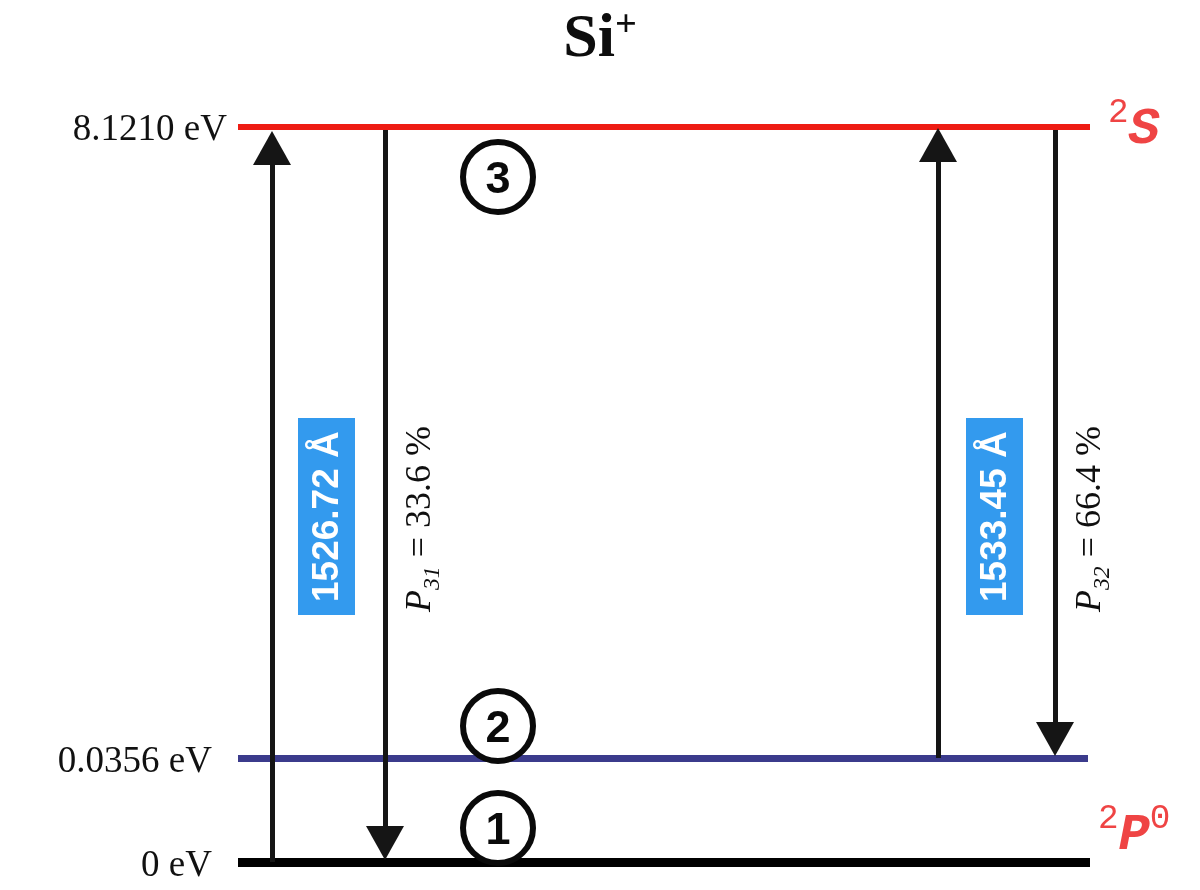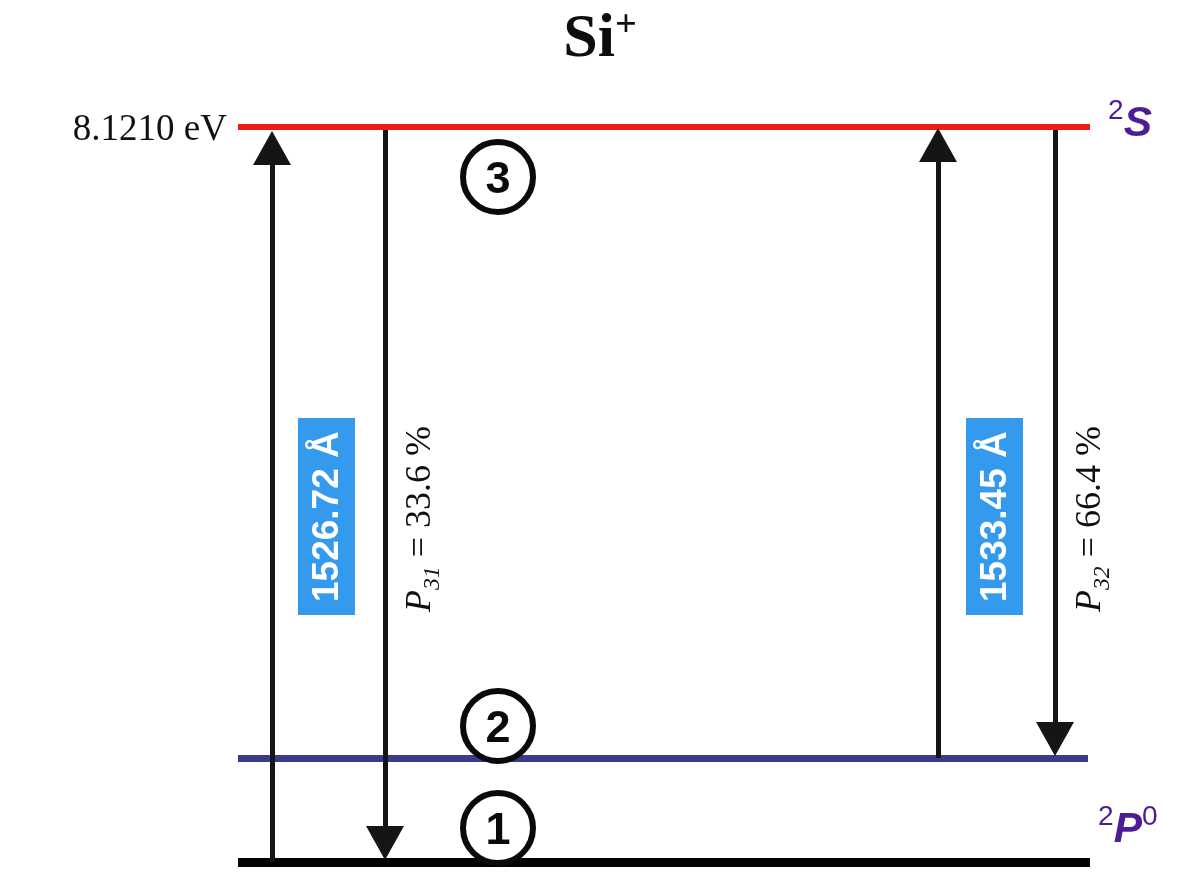--- a/index.html
+++ b/index.html
@@ -72,23 +72,23 @@
     white-space: nowrap;
     line-height: 1;
   }
   .energy-top   { left: 0px;  top: 109px; width: 212px; margin-left: 15px; }
   .energy-mid   { left: 0px;  top: 741px; width: 212px; }
   .energy-bot   { left: 0px;  top: 845px; width: 212px; }
 
   
   .term {
     position: absolute;
-    font-family: Liberation Sans, sans-serif;
-    font-size: 36px;
-    color: #4c1d95;
+    font-family: Liberation Mono, monospace;
+    font-size: 44px;
+    color: #ef4444;
     white-space: nowrap;
     line-height: 1;
   }
   .term .pre {
     font-size: 0.78em;
     vertical-align: 0.62em;
     font-style: normal;
     font-weight: 400;
   }
   .term .let {
@@ -200,20 +200,22 @@
 
   <div class="title">
     <span>Si</span><span class="sup">+</span>
   </div>
 
   <div class="level-line level-red"></div>
   <div class="level-line level-blue"></div>
   <div class="level-line level-black"></div>
 
   <div class="energy-label energy-top">8.1210 eV</div>
+  <div class="energy-label energy-mid">0.0356 eV</div>
+  <div class="energy-label energy-bot">0 eV</div>
 
   <div class="term term-s">
     <span class="pre">2</span><span class="let">S</span>
   </div>
   <div class="term term-p">
     <span class="pre">2</span><span class="let">P</span><span class="post">0</span>
   </div>
 
   <div class="arrow-stem" style="left:270px; top:150px; height:712px;"></div>
   <div class="arrow-head head-up" style="left:253px; top:131px;"></div>

